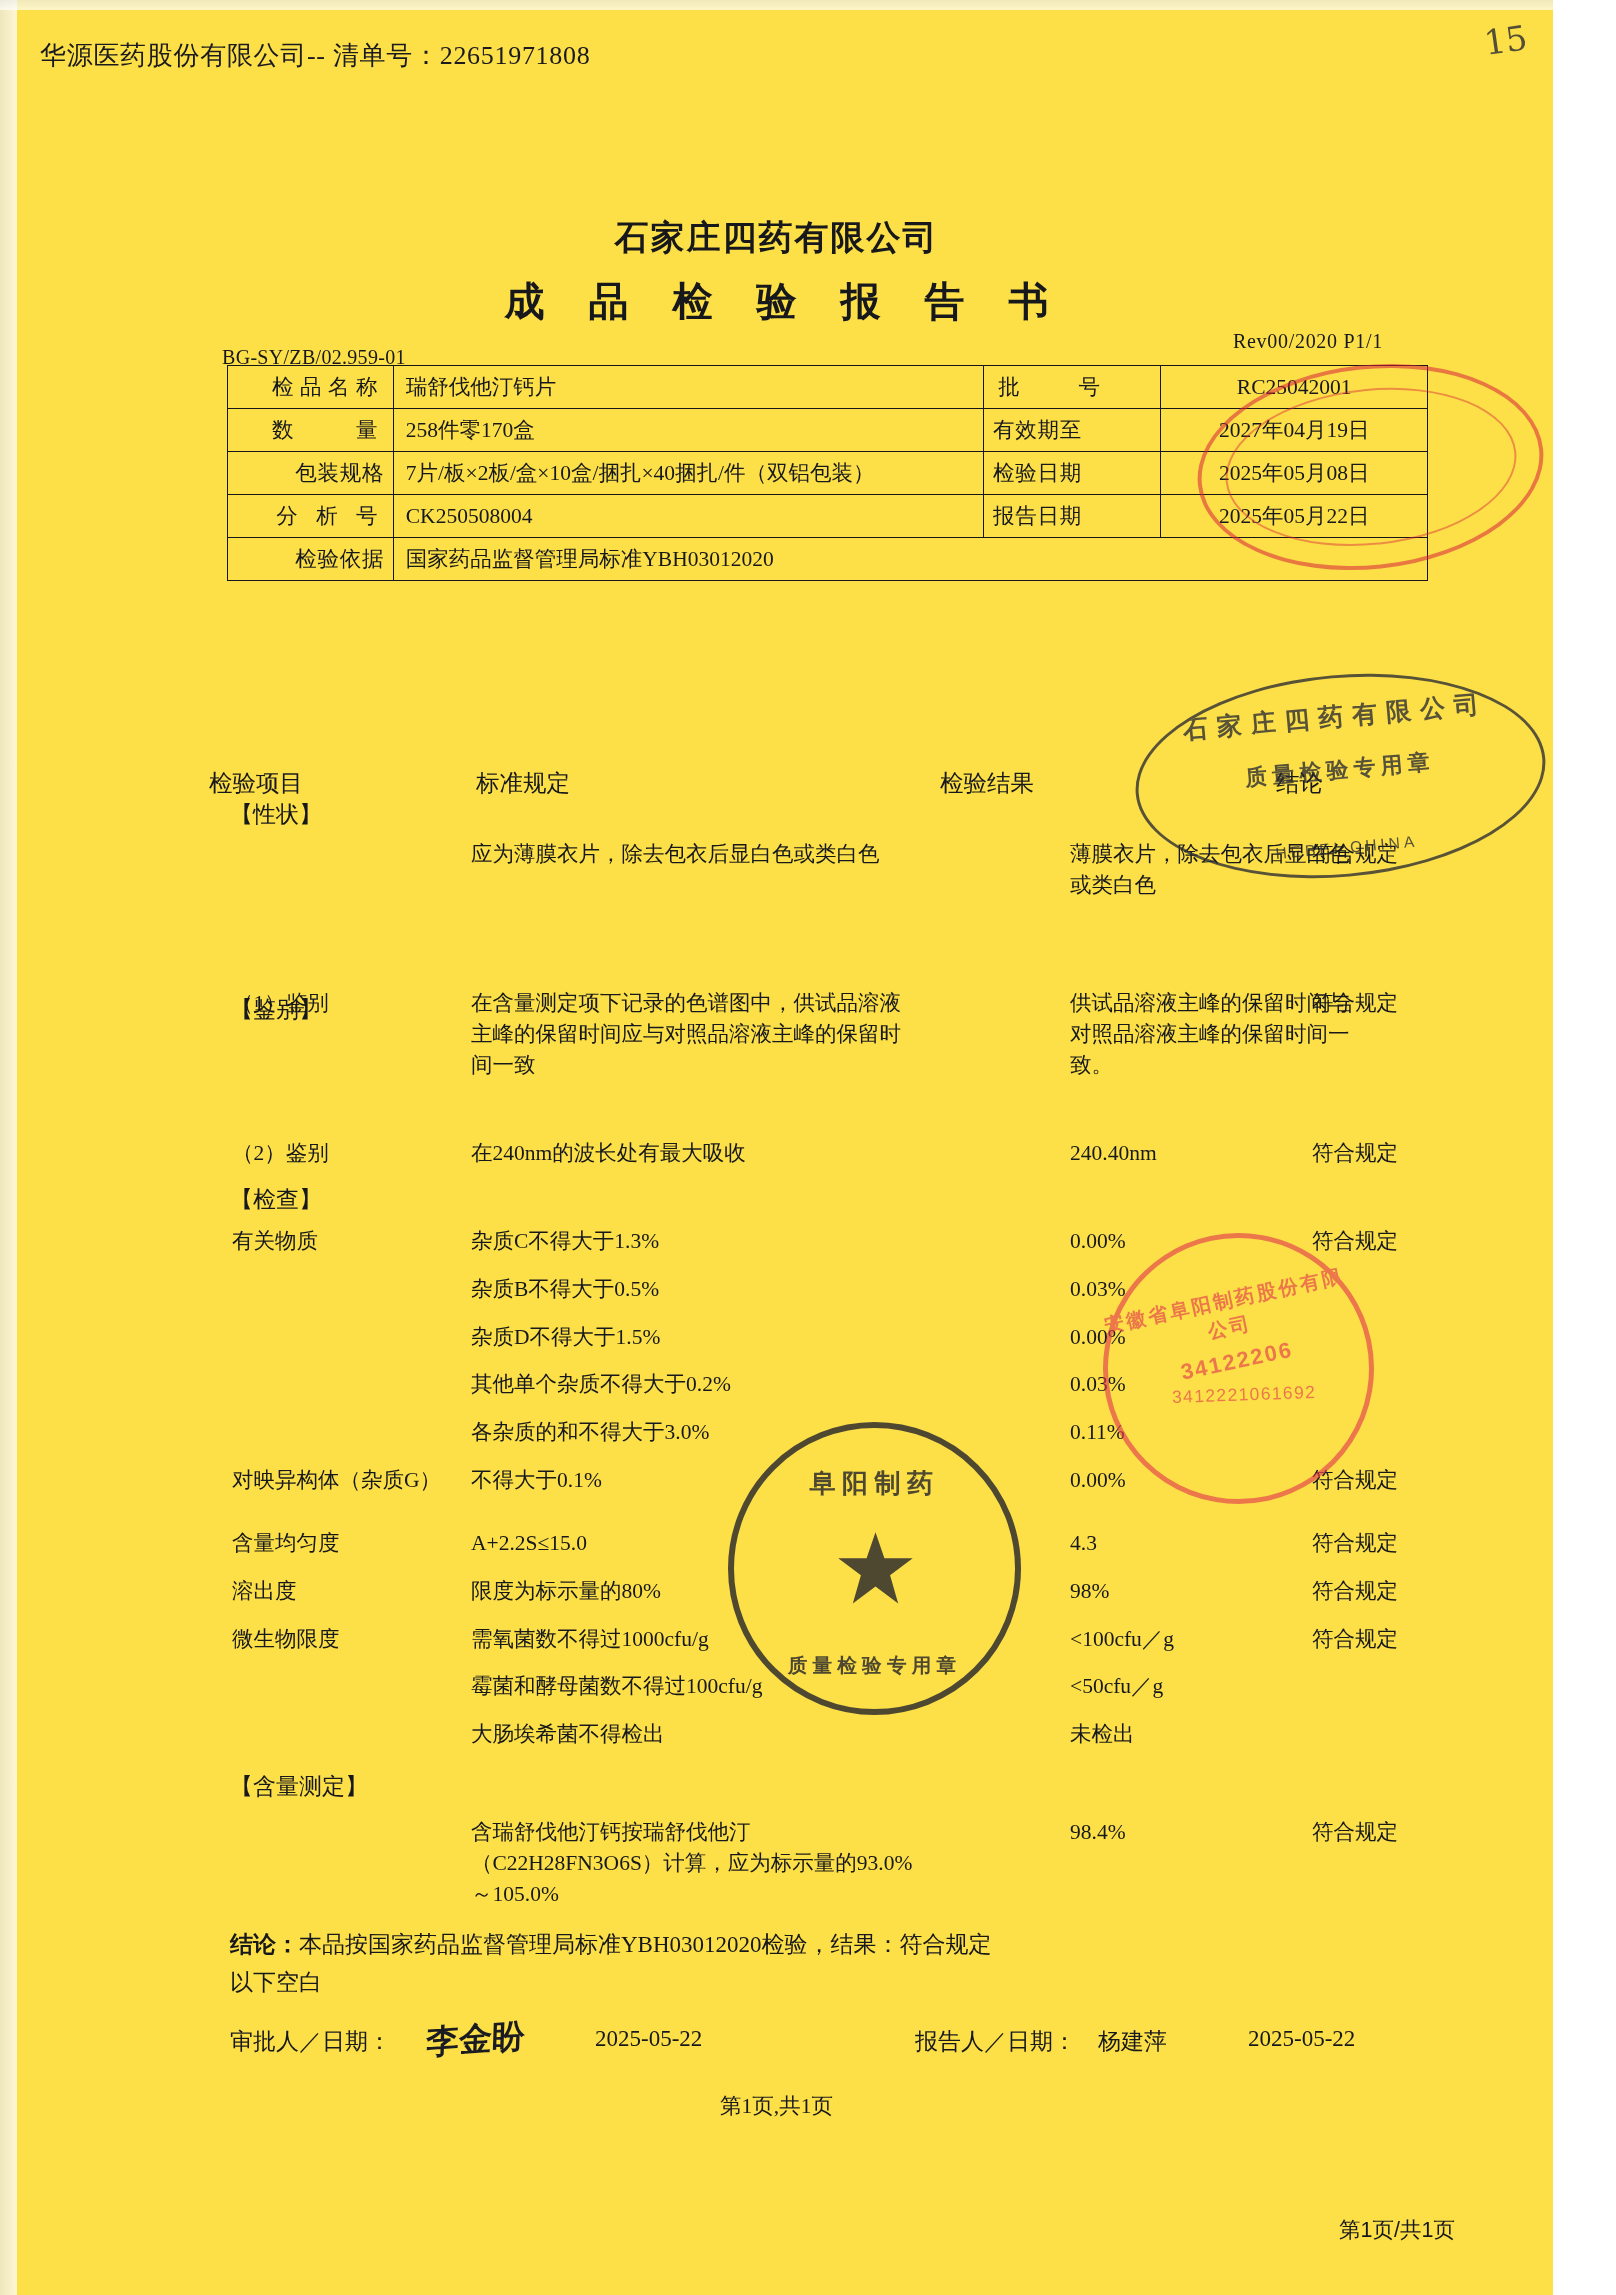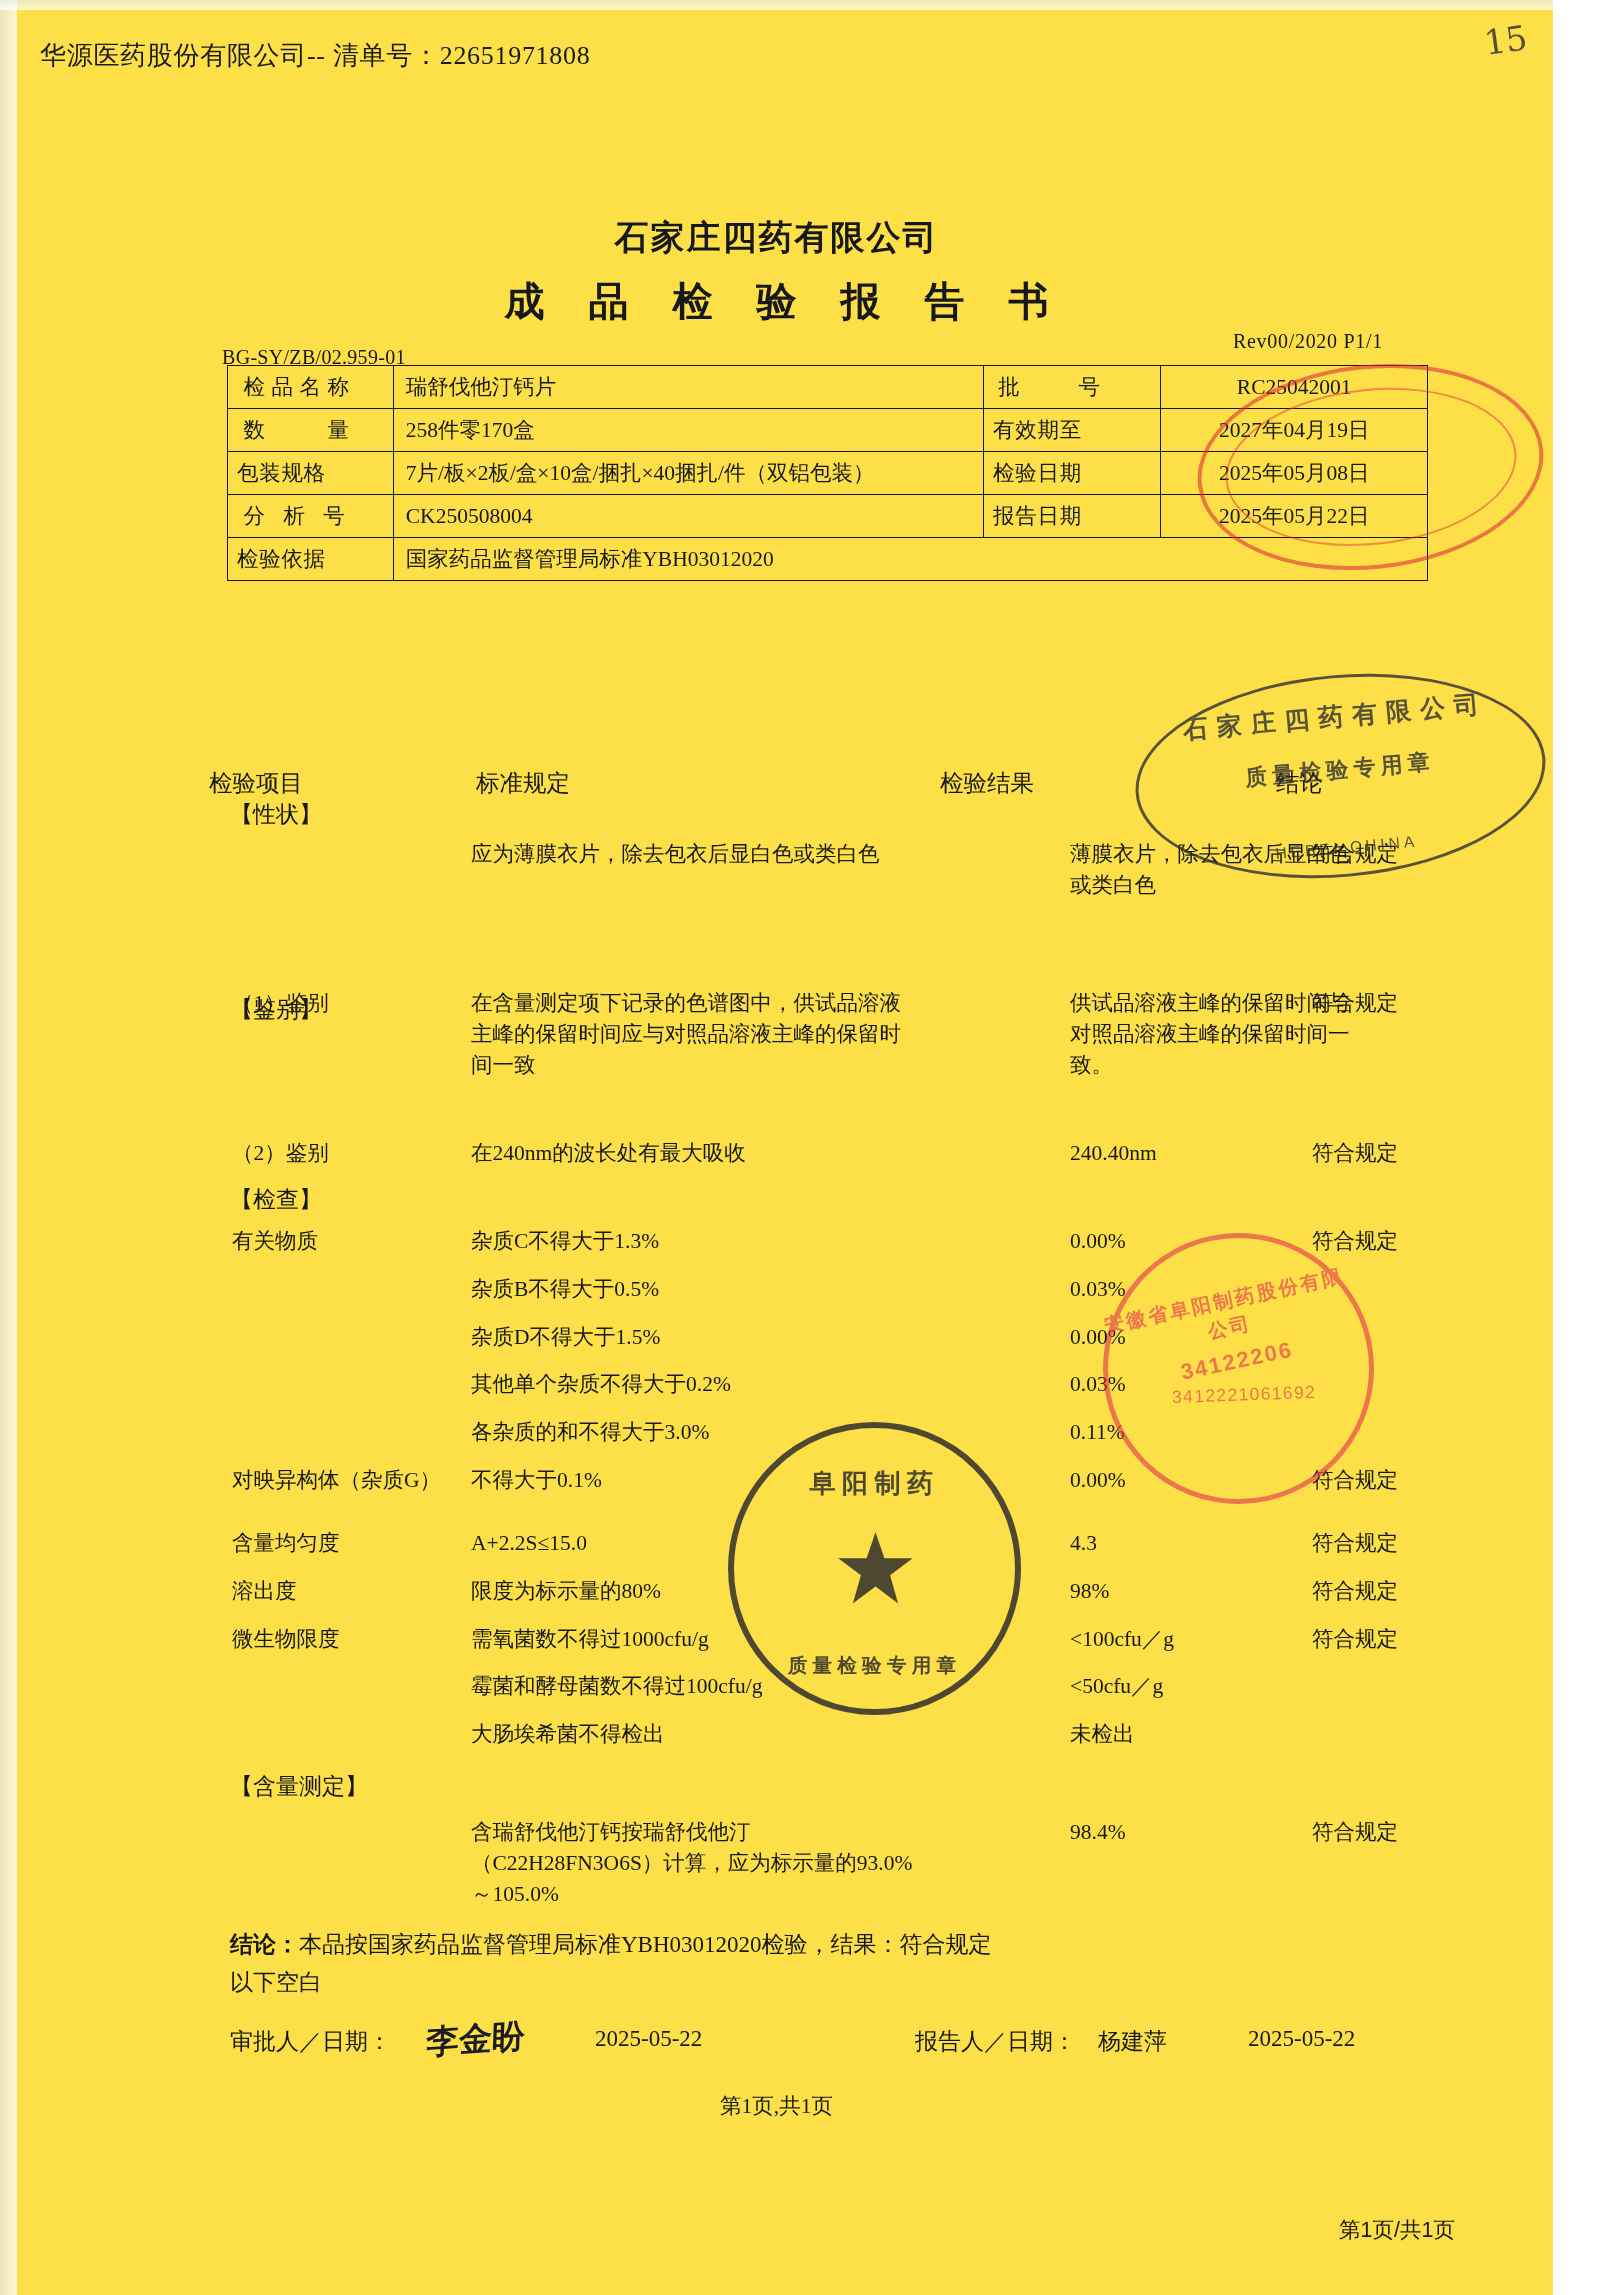--- a/index.html
+++ b/index.html
@@ -96,21 +96,21 @@
     font-size: 21.5px;
   }
   .info-table td {
     border: 1.3px solid #16161a;
     padding: 6.5px 9px;
     vertical-align: middle;
     line-height: 1.35;
   }
   .lbl {
     width: 150px;
-    text-align: left;
+    text-align: right;
     letter-spacing: 6.5px;
     text-indent: 6.5px;
     white-space: nowrap;
   }
   .lbl.tight { letter-spacing: 0.7px; text-indent: 0; }
   .val { width: 613px; padding-left: 11.7px !important; }
   .lbl2 {
     width: 163px;
     letter-spacing: 5.2px;
     text-indent: 5.2px;

